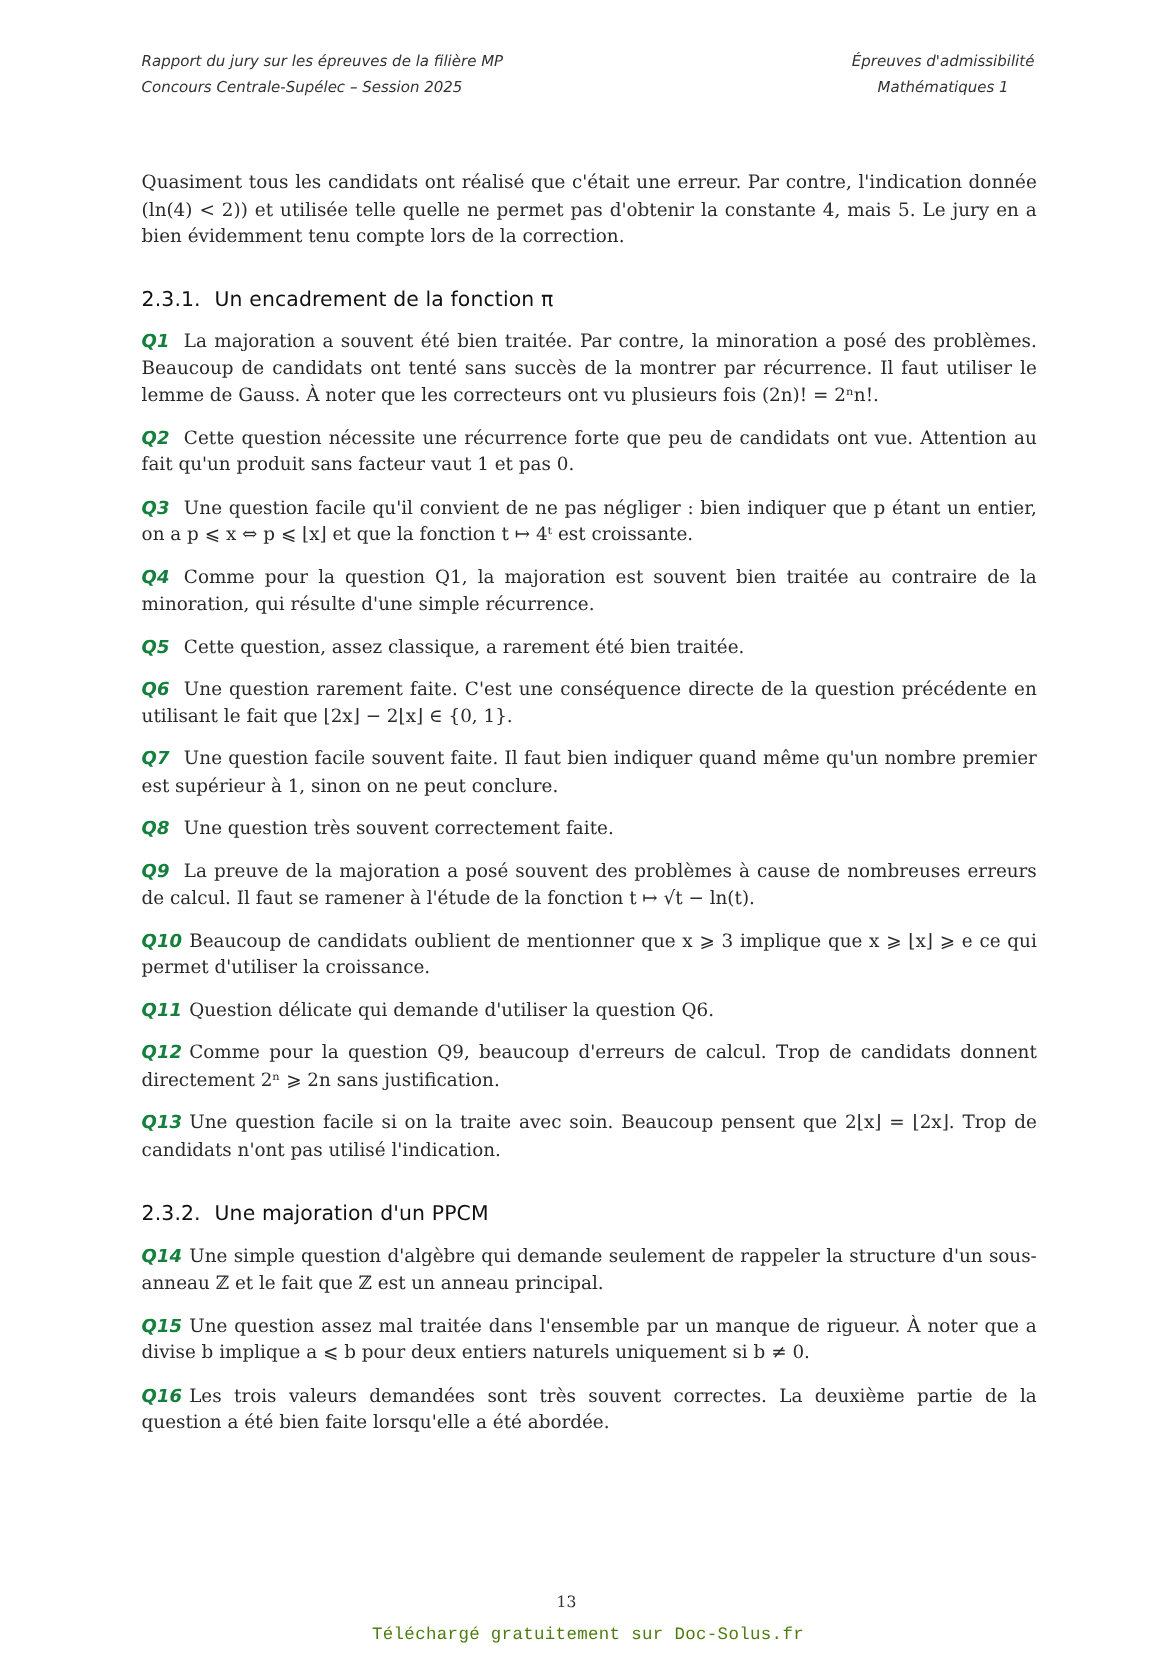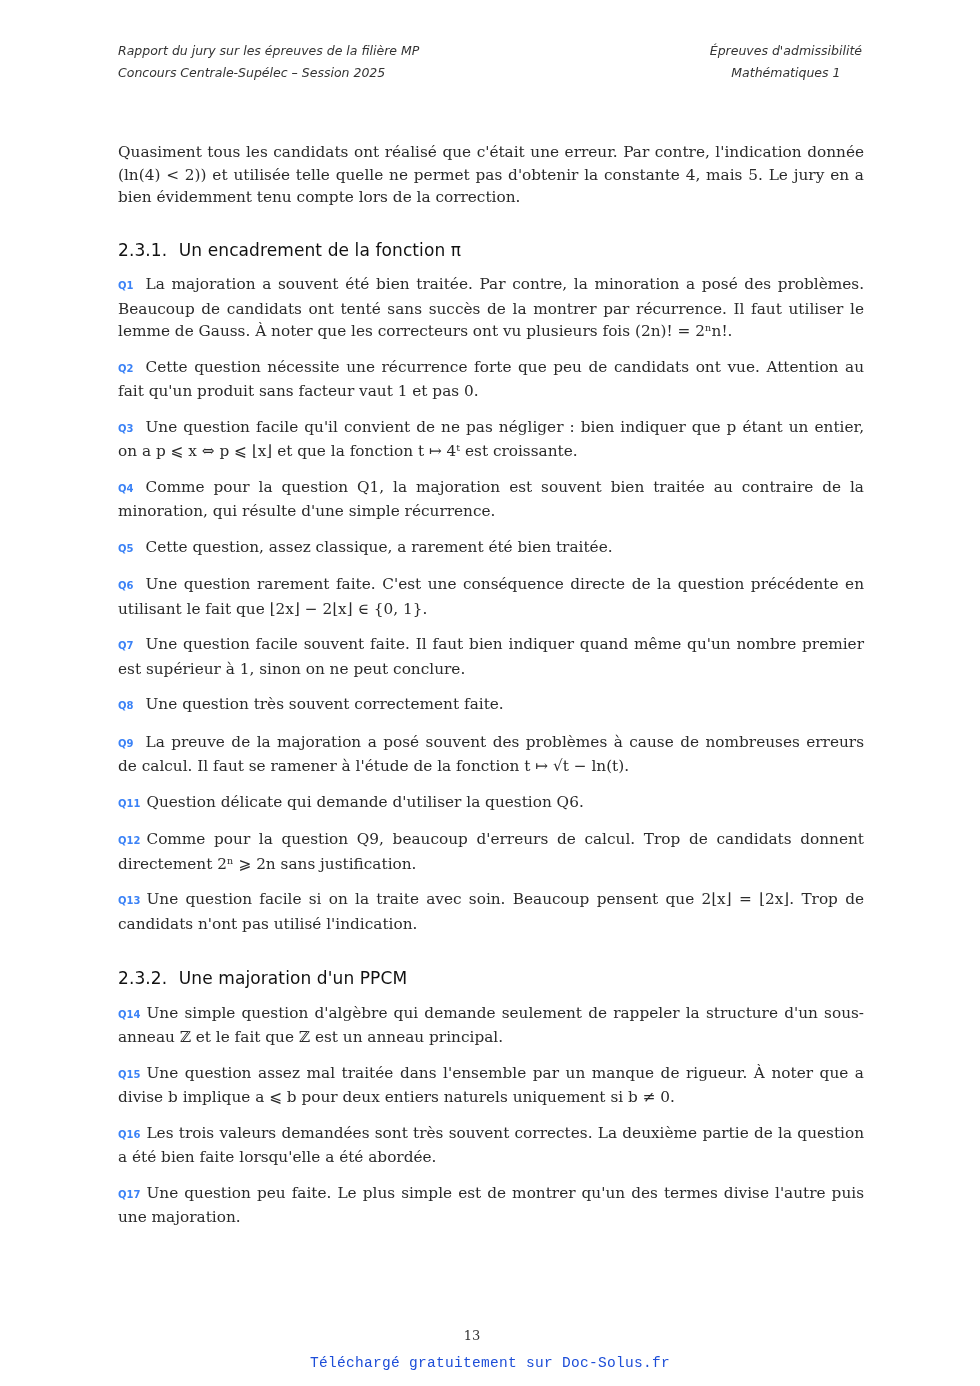--- a/index.html
+++ b/index.html
@@ -8,27 +8,27 @@
     font-family: "DejaVu Sans", sans-serif; font-style: italic; font-size: 12.5px; color: #333; line-height: 22px; }
   .ph-left { position: absolute; left: 0; top: 0; }
   .ph-right { position: absolute; right: 0; top: 0; text-align: center; }
   .content { position: absolute; left: 118px; width: 746px; top: 141px;
     font-family: "DejaVu Serif", serif; font-size: 15.3px; line-height: 22.5px; color: #2a2a2a; }
   p { margin: 0; text-align: justify; }
   .intro { margin-bottom: 30px; }
   h3 { font-family: "DejaVu Sans", sans-serif; font-weight: normal; font-size: 17px; margin: 0 0 12px 0; color: #111; letter-spacing: 0.1px; }
   h3 .num { margin-right: 6px; }
   .q { margin-bottom: 13px; }
-  .qlabel { font-family: "DejaVu Sans", sans-serif; font-weight: bold; font-size: 10px; margin-right: 12px; color: #3b82f6; }
+  .qlabel { font-family: "DejaVu Sans", sans-serif; font-weight: bold; font-size: 15px; margin-right: 12px; color: #15803d; font-style: italic; }
   .qlabel.wide { margin-right: 6px; }
   .sec2 { margin-top: 32px; }
   .footer-page { position: absolute; top: 1328px; left: 0; width: 944px; text-align: center;
     font-family: "DejaVu Serif", serif; font-size: 13px; color: #333; }
   .footer-dl { position: absolute; top: 1355px; left: 0; width: 980px; text-align: center;
-    font-family: "Liberation Mono", monospace; font-size: 14.5px; color: #1d4ed8; letter-spacing: 0.3px; }
+    font-family: "Liberation Mono", monospace; font-size: 14.5px; color: #4d7c0f; letter-spacing: 0.3px; }
 </style>
 </head>
 <body>
 
 <div class="page-header">
   <div class="ph-left">
     <div>Rapport du jury sur les épreuves de la filière MP</div>
     <div>Concours Centrale-Supélec – Session 2025</div>
   </div>
   <div class="ph-right">
@@ -48,34 +48,34 @@
     <div id="sec0-questions">
         <p class="q"><span class="qlabel">Q1</span><span>La majoration a souvent été bien traitée. Par contre, la minoration a posé des problèmes. Beaucoup de candidats ont tenté sans succès de la montrer par récurrence. Il faut utiliser le lemme de Gauss. À noter que les correcteurs ont vu plusieurs fois (2n)! = 2ⁿn!.</span></p>
         <p class="q"><span class="qlabel">Q2</span><span>Cette question nécessite une récurrence forte que peu de candidats ont vue. Attention au fait qu'un produit sans facteur vaut 1 et pas 0.</span></p>
         <p class="q"><span class="qlabel">Q3</span><span>Une question facile qu'il convient de ne pas négliger : bien indiquer que p étant un entier, on a p ⩽ x ⇔ p ⩽ ⌊x⌋ et que la fonction t ↦ 4ᵗ est croissante.</span></p>
         <p class="q"><span class="qlabel">Q4</span><span>Comme pour la question Q1, la majoration est souvent bien traitée au contraire de la minoration, qui résulte d'une simple récurrence.</span></p>
         <p class="q"><span class="qlabel">Q5</span><span>Cette question, assez classique, a rarement été bien traitée.</span></p>
         <p class="q"><span class="qlabel">Q6</span><span>Une question rarement faite. C'est une conséquence directe de la question précédente en utilisant le fait que ⌊2x⌋ − 2⌊x⌋ ∈ {0, 1}.</span></p>
         <p class="q"><span class="qlabel">Q7</span><span>Une question facile souvent faite. Il faut bien indiquer quand même qu'un nombre premier est supérieur à 1, sinon on ne peut conclure.</span></p>
         <p class="q"><span class="qlabel">Q8</span><span>Une question très souvent correctement faite.</span></p>
         <p class="q"><span class="qlabel">Q9</span><span>La preuve de la majoration a posé souvent des problèmes à cause de nombreuses erreurs de calcul. Il faut se ramener à l'étude de la fonction t ↦ √t − ln(t).</span></p>
+        <p class="q"><span class="qlabel wide">Q10</span><span>Beaucoup de candidats oublient de mentionner que x ⩾ 3 implique que x ⩾ ⌊x⌋ ⩾ e ce qui permet d'utiliser la croissance.</span></p>
         <p class="q"><span class="qlabel wide">Q11</span><span>Question délicate qui demande d'utiliser la question Q6.</span></p>
         <p class="q"><span class="qlabel wide">Q12</span><span>Comme pour la question Q9, beaucoup d'erreurs de calcul. Trop de candidats donnent directement 2ⁿ ⩾ 2n sans justification.</span></p>
         <p class="q"><span class="qlabel wide">Q13</span><span>Une question facile si on la traite avec soin. Beaucoup pensent que 2⌊x⌋ = ⌊2x⌋. Trop de candidats n'ont pas utilisé l'indication.</span></p>
       </div>
   </section>
 
   <section class="sec2">
     <h3>
       <span class="num">2.3.2.</span>
       <span>Une majoration d'un PPCM</span>
     </h3>
     <div id="sec1-questions">
         <p class="q"><span class="qlabel wide">Q14</span><span>Une simple question d'algèbre qui demande seulement de rappeler la structure d'un sous-anneau ℤ et le fait que ℤ est un anneau principal.</span></p>
         <p class="q"><span class="qlabel wide">Q15</span><span>Une question assez mal traitée dans l'ensemble par un manque de rigueur. À noter que a divise b implique a ⩽ b pour deux entiers naturels uniquement si b ≠ 0.</span></p>
         <p class="q"><span class="qlabel wide">Q16</span><span>Les trois valeurs demandées sont très souvent correctes. La deuxième partie de la question a été bien faite lorsqu'elle a été abordée.</span></p>
-        <p class="q"><span class="qlabel wide">Q17</span><span>Une question peu faite. Le plus simple est de montrer qu'un des termes divise l'autre puis une majoration.</span></p>
       </div>
   </section>
 </div>
 
 <div class="footer-page">13</div>
 <div class="footer-dl">Téléchargé gratuitement sur Doc-Solus.fr</div>
 
 </body></html>

